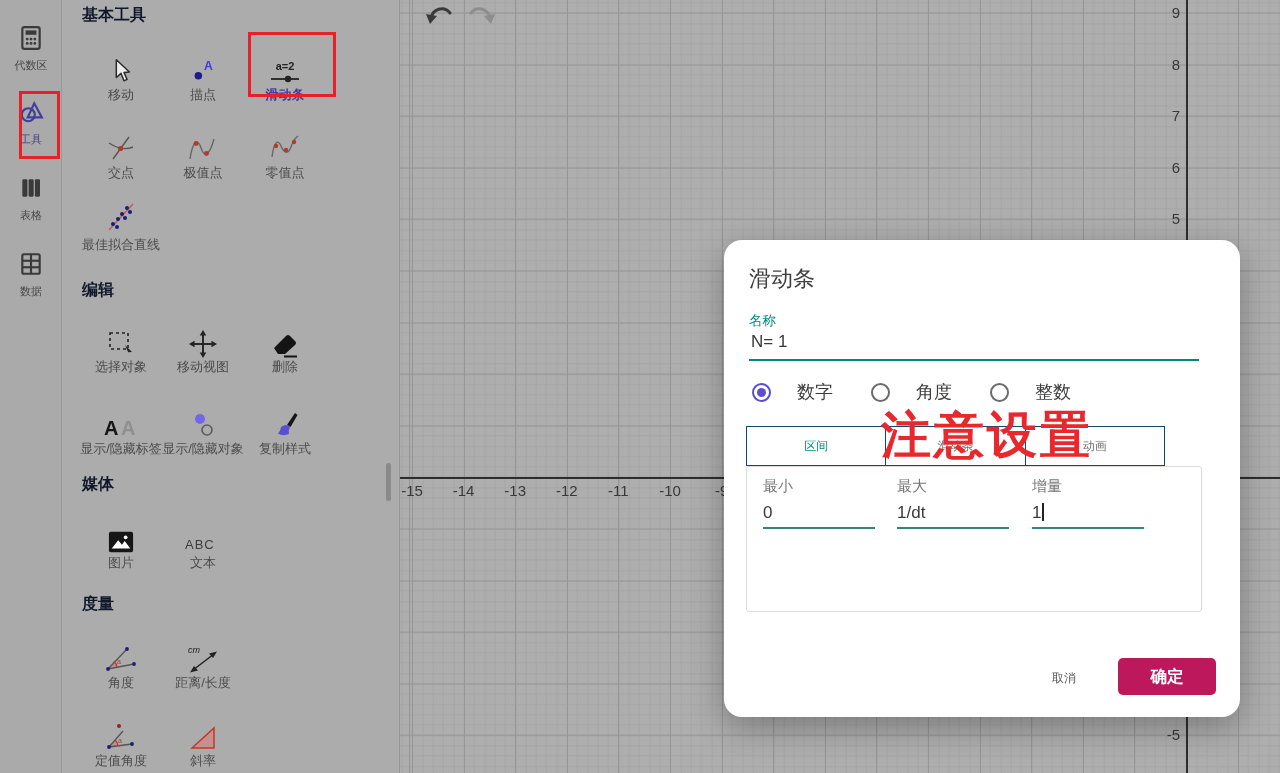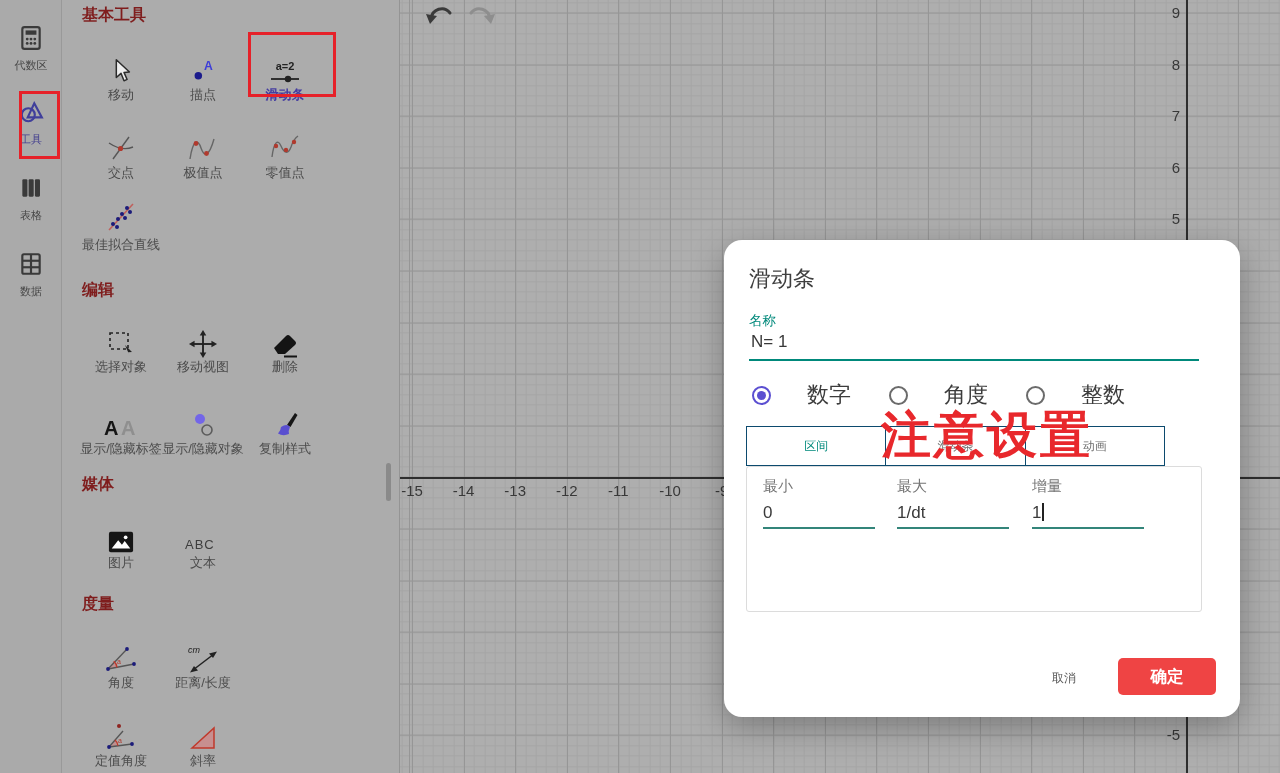--- a/index.html
+++ b/index.html
@@ -11,21 +11,21 @@
   .rail { position:absolute; left:0; top:0; width:62px; height:773px;
     background:#aaaaaa; border-right:1px solid #999; z-index:5; }
   .rail-item { position:absolute; left:0; width:62px; text-align:center; cursor:pointer; }
   .rail-item .ric { display:block; margin:0 auto; }
   .rail-item .rlb { display:block; margin-top:3px; font-size:11px; color:#474747; }
   .rail-item.sel .rlb { color:#45418f; }
 
   
   .panel { position:absolute; left:62px; top:0; width:338px; height:773px;
     background:#acacac; border-right:1px solid #949494; z-index:5; overflow:hidden; }
-  .sec-h { position:absolute; left:20px; font-size:16px; font-weight:700; color:#7f1d1d;font-family:Liberation Serif, serif; }
+  .sec-h { position:absolute; left:20px; font-size:16px; font-weight:700; color:#0f172a;font-family:Liberation Serif, serif; }
   .trow { position:absolute; left:18px; display:flex; }
   .tile { width:82px; height:64px; display:flex; flex-direction:column;
     align-items:center; justify-content:flex-end; cursor:pointer; }
   .tico { height:42px; display:flex; align-items:flex-end; justify-content:center; }
   .tlb { font-size:13px; color:#4c4c4c; white-space:nowrap; line-height:15px; }
   .tile.sel .tlb { color:#453da0; font-weight:700; }
   .pscroll { position:absolute; left:324px; top:463px; width:5px; height:38px;
     background:#8a8a8a; border-radius:3px; }
 
   
@@ -52,39 +52,39 @@
   .dlg-title { position:absolute; left:25px; top:24px; font-size:22px; color:#3f3f3f; }
   .dlg-namelab { position:absolute; left:25px; top:72px; font-size:13.5px; color:#00897b; }
   .dlg-nameval { position:absolute; left:27px; top:92px; font-size:17px; color:#383838; }
   .dlg-nameline { position:absolute; left:25px; top:119px; width:450px; height:2px; background:#00897b; }
   .radio-row { position:absolute; left:28px; top:140px; display:flex; align-items:center; }
   .radio { width:19px; height:19px; border-radius:50%; border:2px solid #6b6b6b;
     position:relative; cursor:pointer; }
   .radio.on { border-color:#5b4fd1; }
   .radio.on::after { content:""; position:absolute; left:3px; top:3px; width:9px; height:9px;
     border-radius:50%; background:#5b4fd1; }
-  .radio-lab { font-size:22px; color:#3c3c3c; margin:0 38px 0 36px; cursor:pointer; }
+  .radio-lab { font-size:18px; color:#3c3c3c; margin:0 38px 0 26px; cursor:pointer; }
   .tabs { position:absolute; left:22px; top:186px; width:418px; height:40px; display:flex; }
   .tab { flex:1; border:1px solid #0c4a6e; background:#fff; display:flex;
     align-items:center; justify-content:center; font-size:12px; color:#6f6f6f;
     cursor:pointer; margin-right:-1px; }
   .tab.on { color:#00897b; }
   .fieldbox { position:absolute; left:22px; top:226px; width:456px; height:146px;
     background:#fff; border:1px solid #dcdcdc; border-radius:3px; }
   .fld { position:absolute; top:10px; width:120px; }
   .fld .flab { font-size:15px; color:#757575; }
   .fld .fval { font-size:17px; color:#3a3a3a; margin-top:7px; height:22px; }
   .fld .fline { margin-top:2px; width:112px; height:2px; background:#33857a; }
   .caret { display:inline-block; width:1.5px; height:18px; background:#222;
     vertical-align:-3px; margin-left:1px; }
   .dlg-cancel { position:absolute; left:318px; top:424px; font-size:12px; color:#585858;
     background:none; border:none; cursor:pointer; padding:6px 10px;
     font-family:inherit; }
   .dlg-ok { position:absolute; left:394px; top:418px; width:98px; height:37px;
-    background:#ef4444; color:#fff; border:none; border-radius:5px;
+    background:#be185d; color:#fff; border:none; border-radius:5px;
     font-size:16.5px; font-weight:600; cursor:pointer; font-family:inherit; }
 
   
   .red-frame { position:absolute; border:3px solid #e62129; z-index:100; pointer-events:none; }
   .note { position:absolute; left:881px; top:402px; z-index:110; font-size:50px;
     font-weight:700; color:#e8282c; letter-spacing:3px; white-space:nowrap;
     pointer-events:none; }
 </style>
 </head>
 <body>

